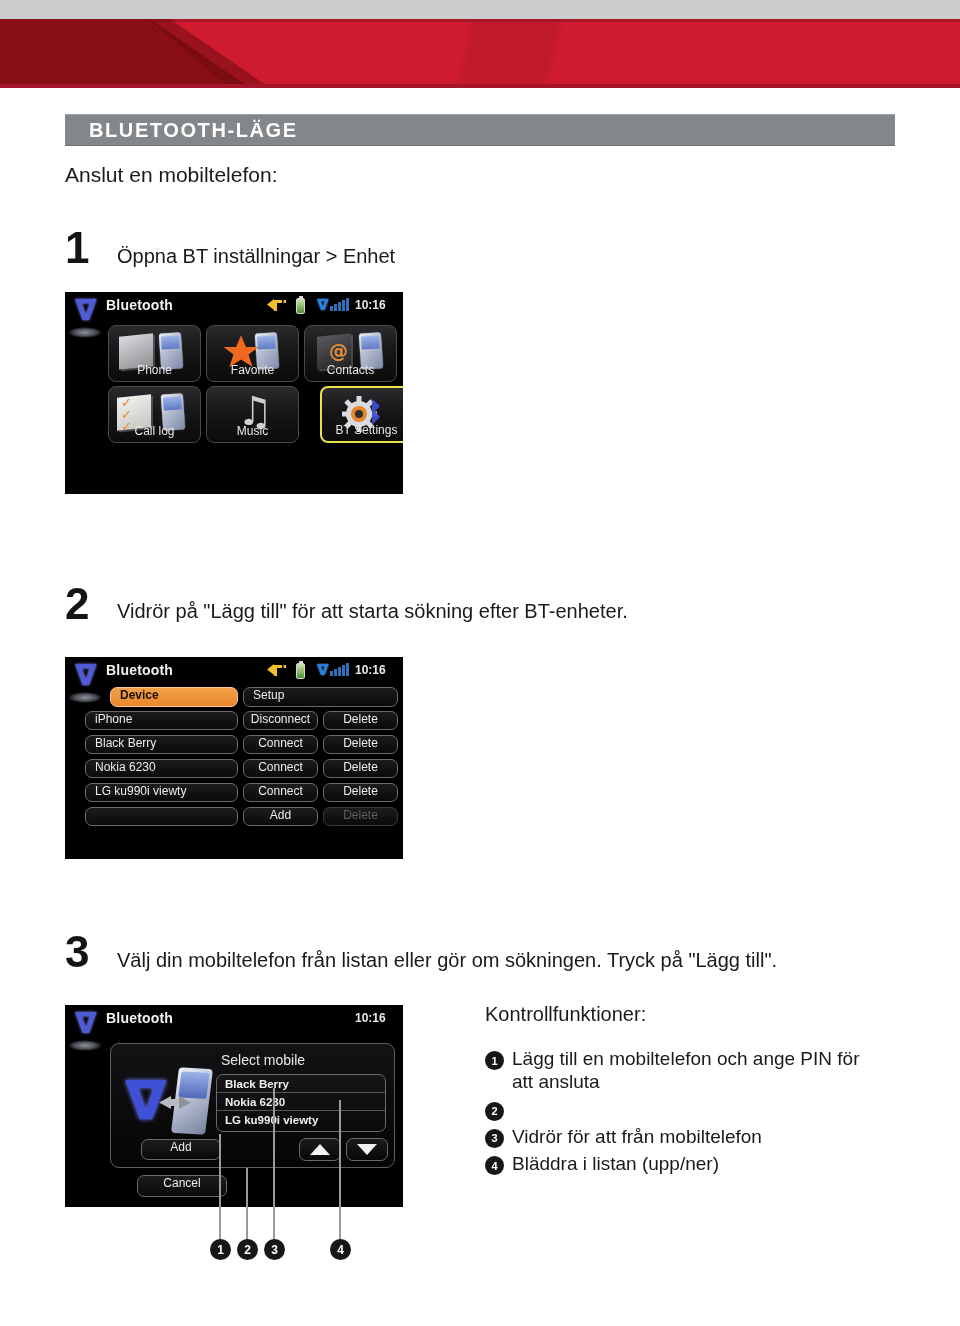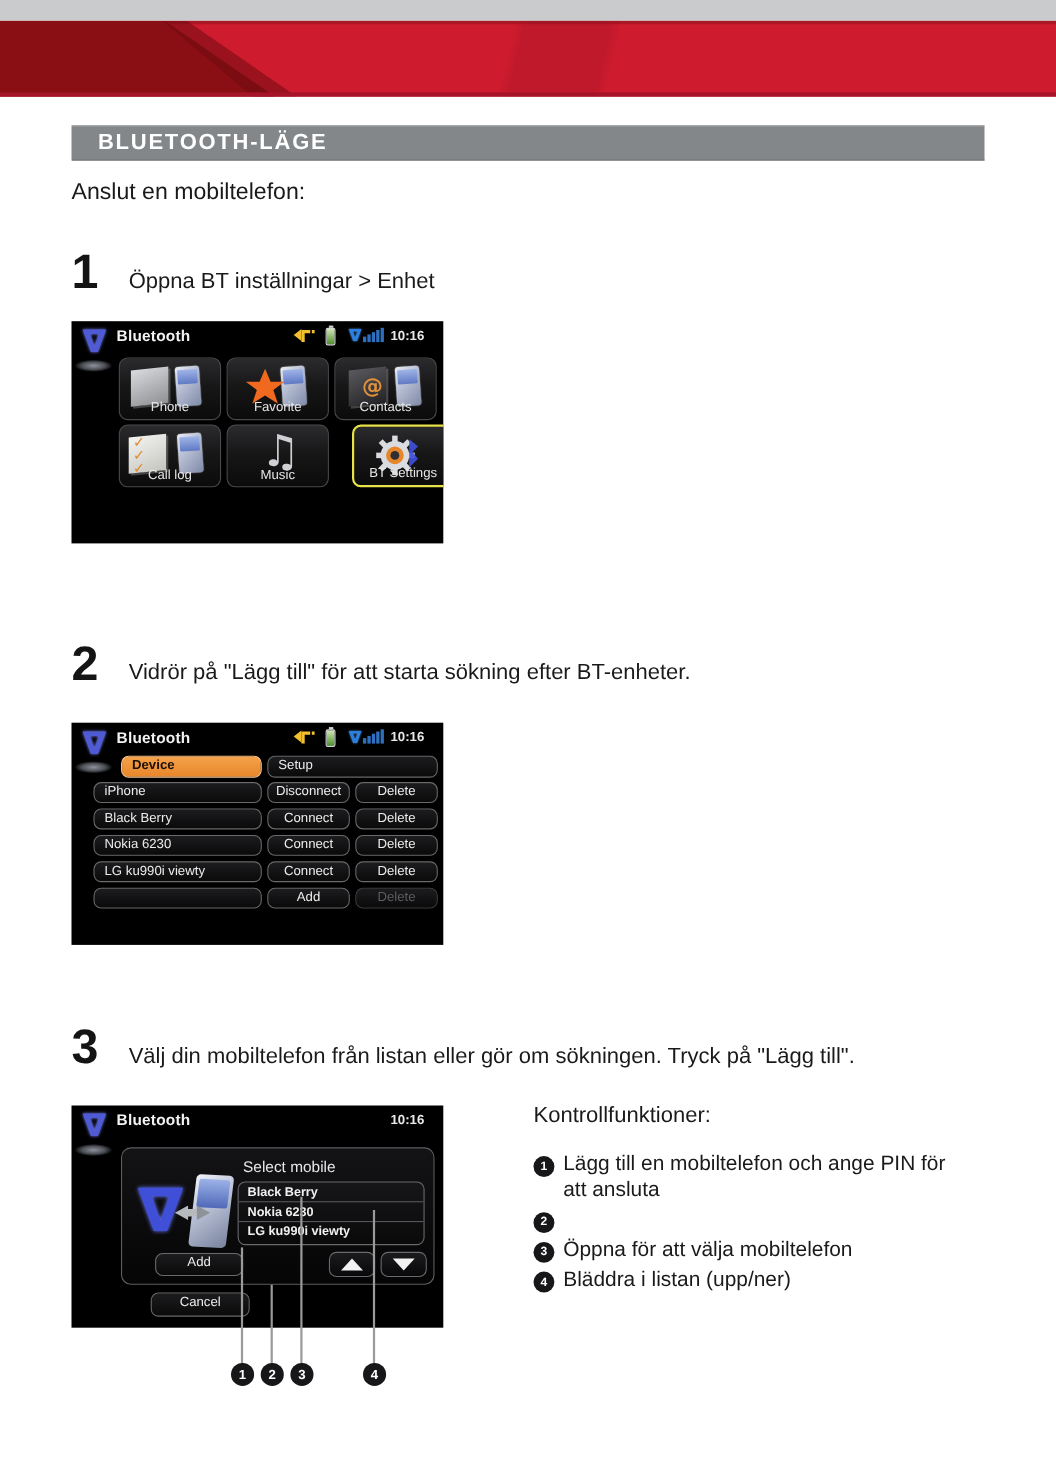--- a/index.html
+++ b/index.html
@@ -486,21 +486,21 @@
   <div class="kf-list">
     <div class="kf-item">
       <span class="kf-bullet">1</span>
       <span class="kf-text">Lägg till en mobiltelefon och ange PIN för att ansluta</span>
     </div>
     <div class="kf-item">
       <span class="kf-bullet">2</span>
     </div>
     <div class="kf-item">
       <span class="kf-bullet">3</span>
-      <span class="kf-text">Öppna för att välja mobiltelefon</span>
+      <span class="kf-text">Vidrör för att från mobiltelefon</span>
     </div>
     <div class="kf-item">
       <span class="kf-bullet">4</span>
       <span class="kf-text">Bläddra i listan (upp/ner)</span>
     </div>
   </div>
 
 
 </div>
 

